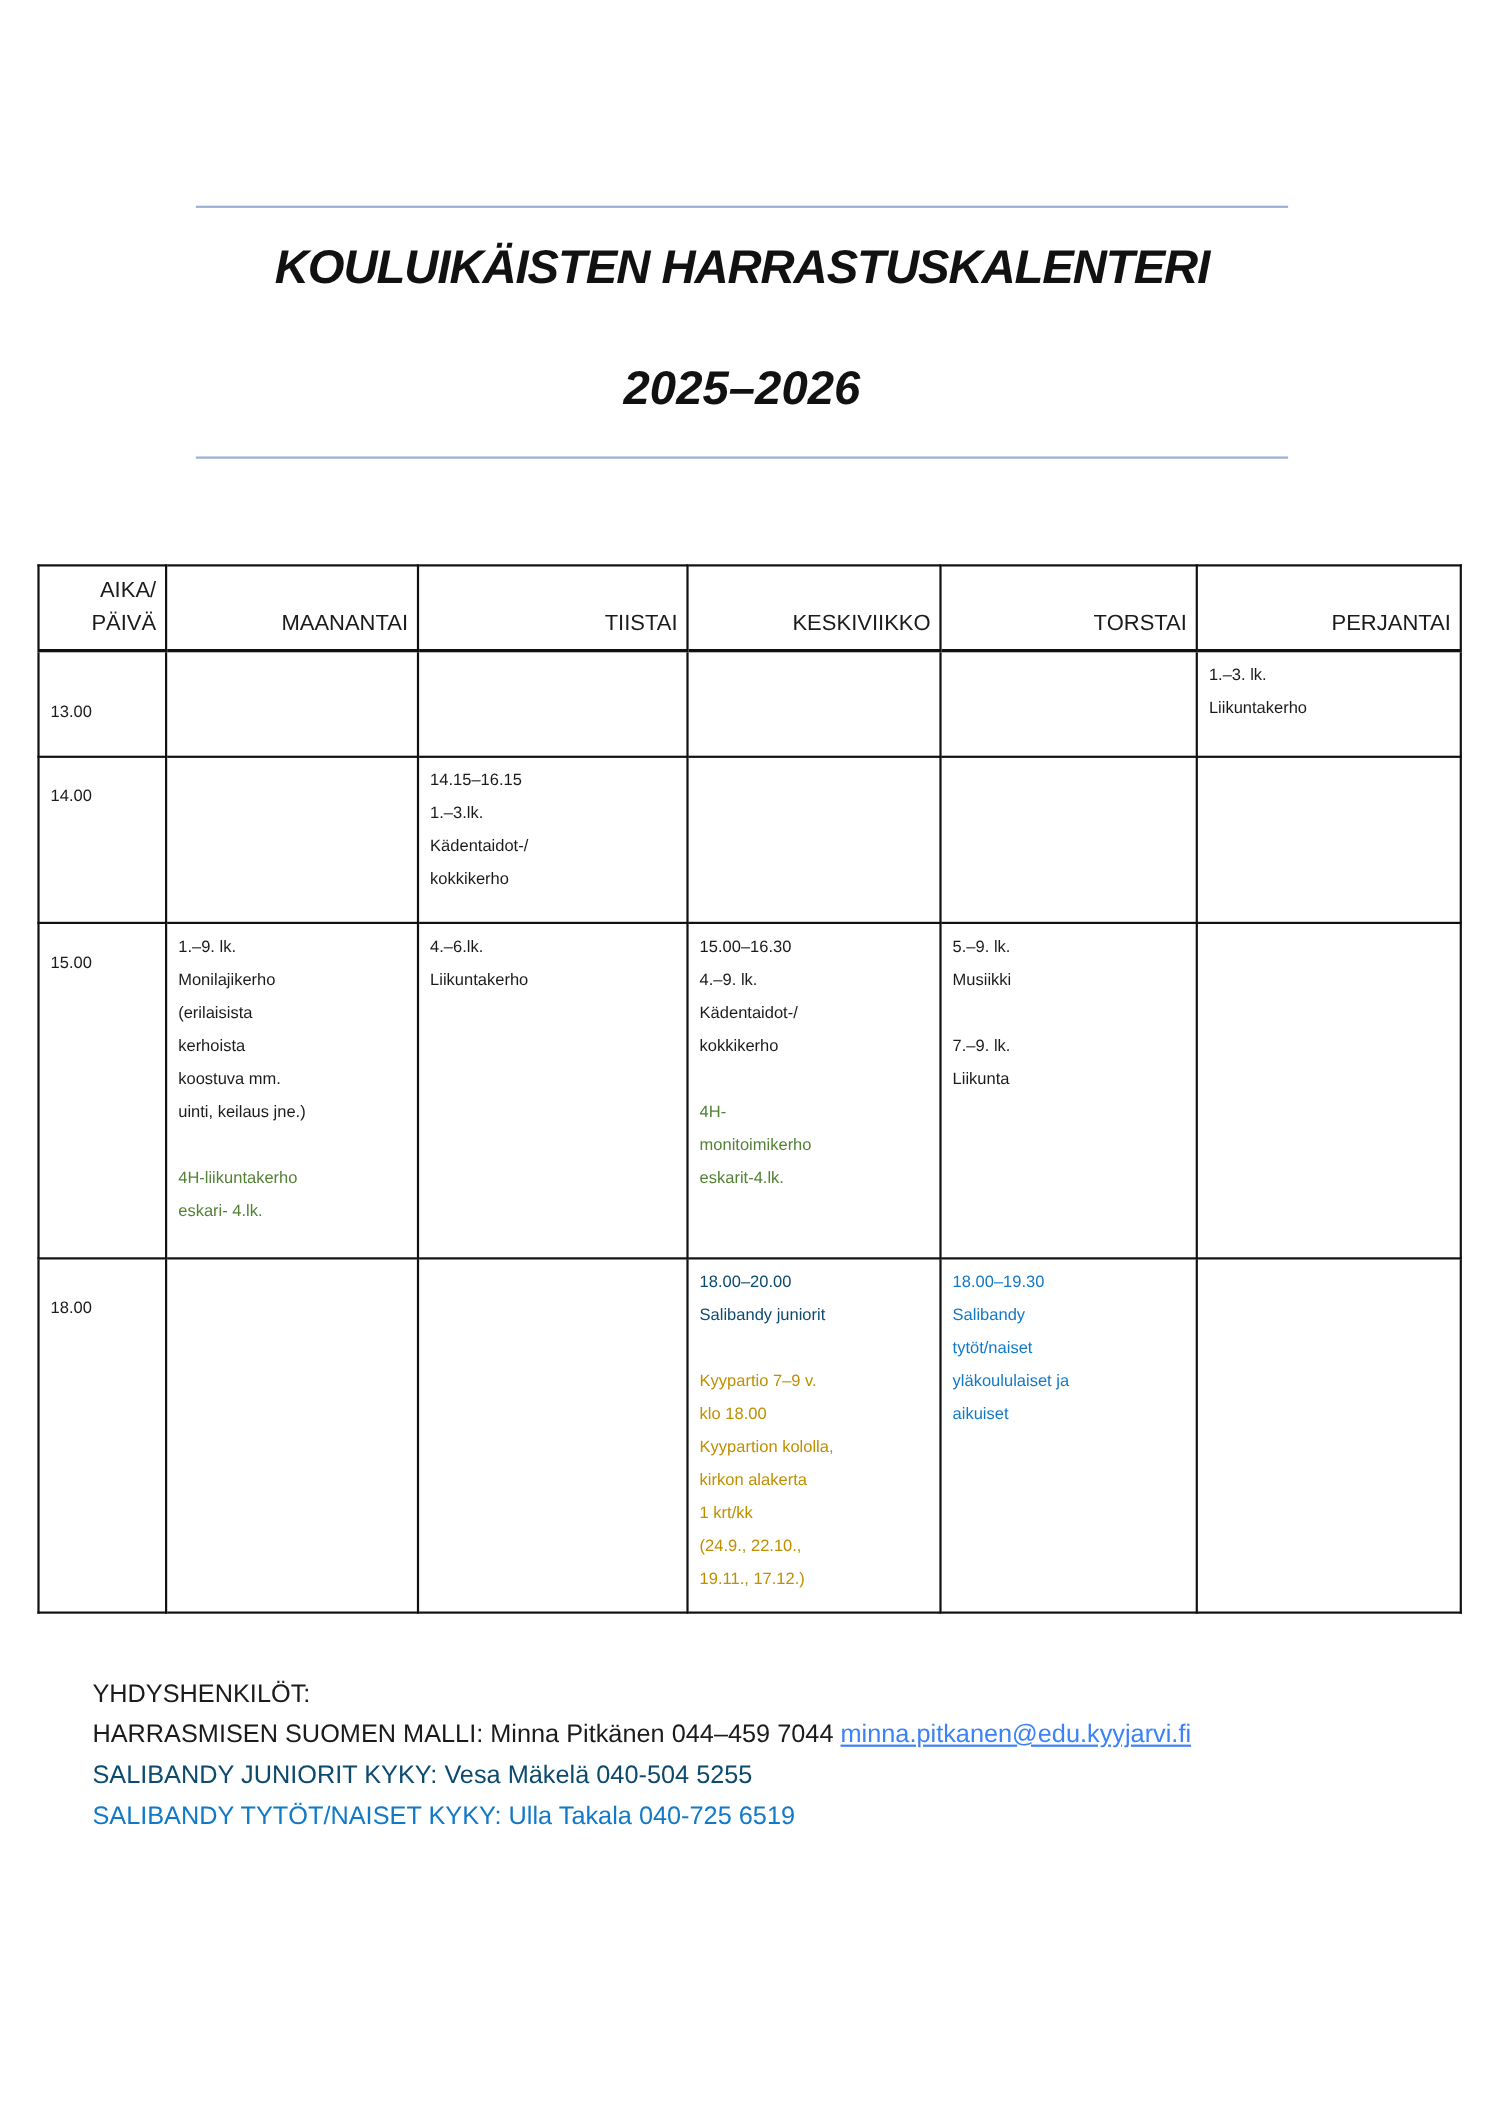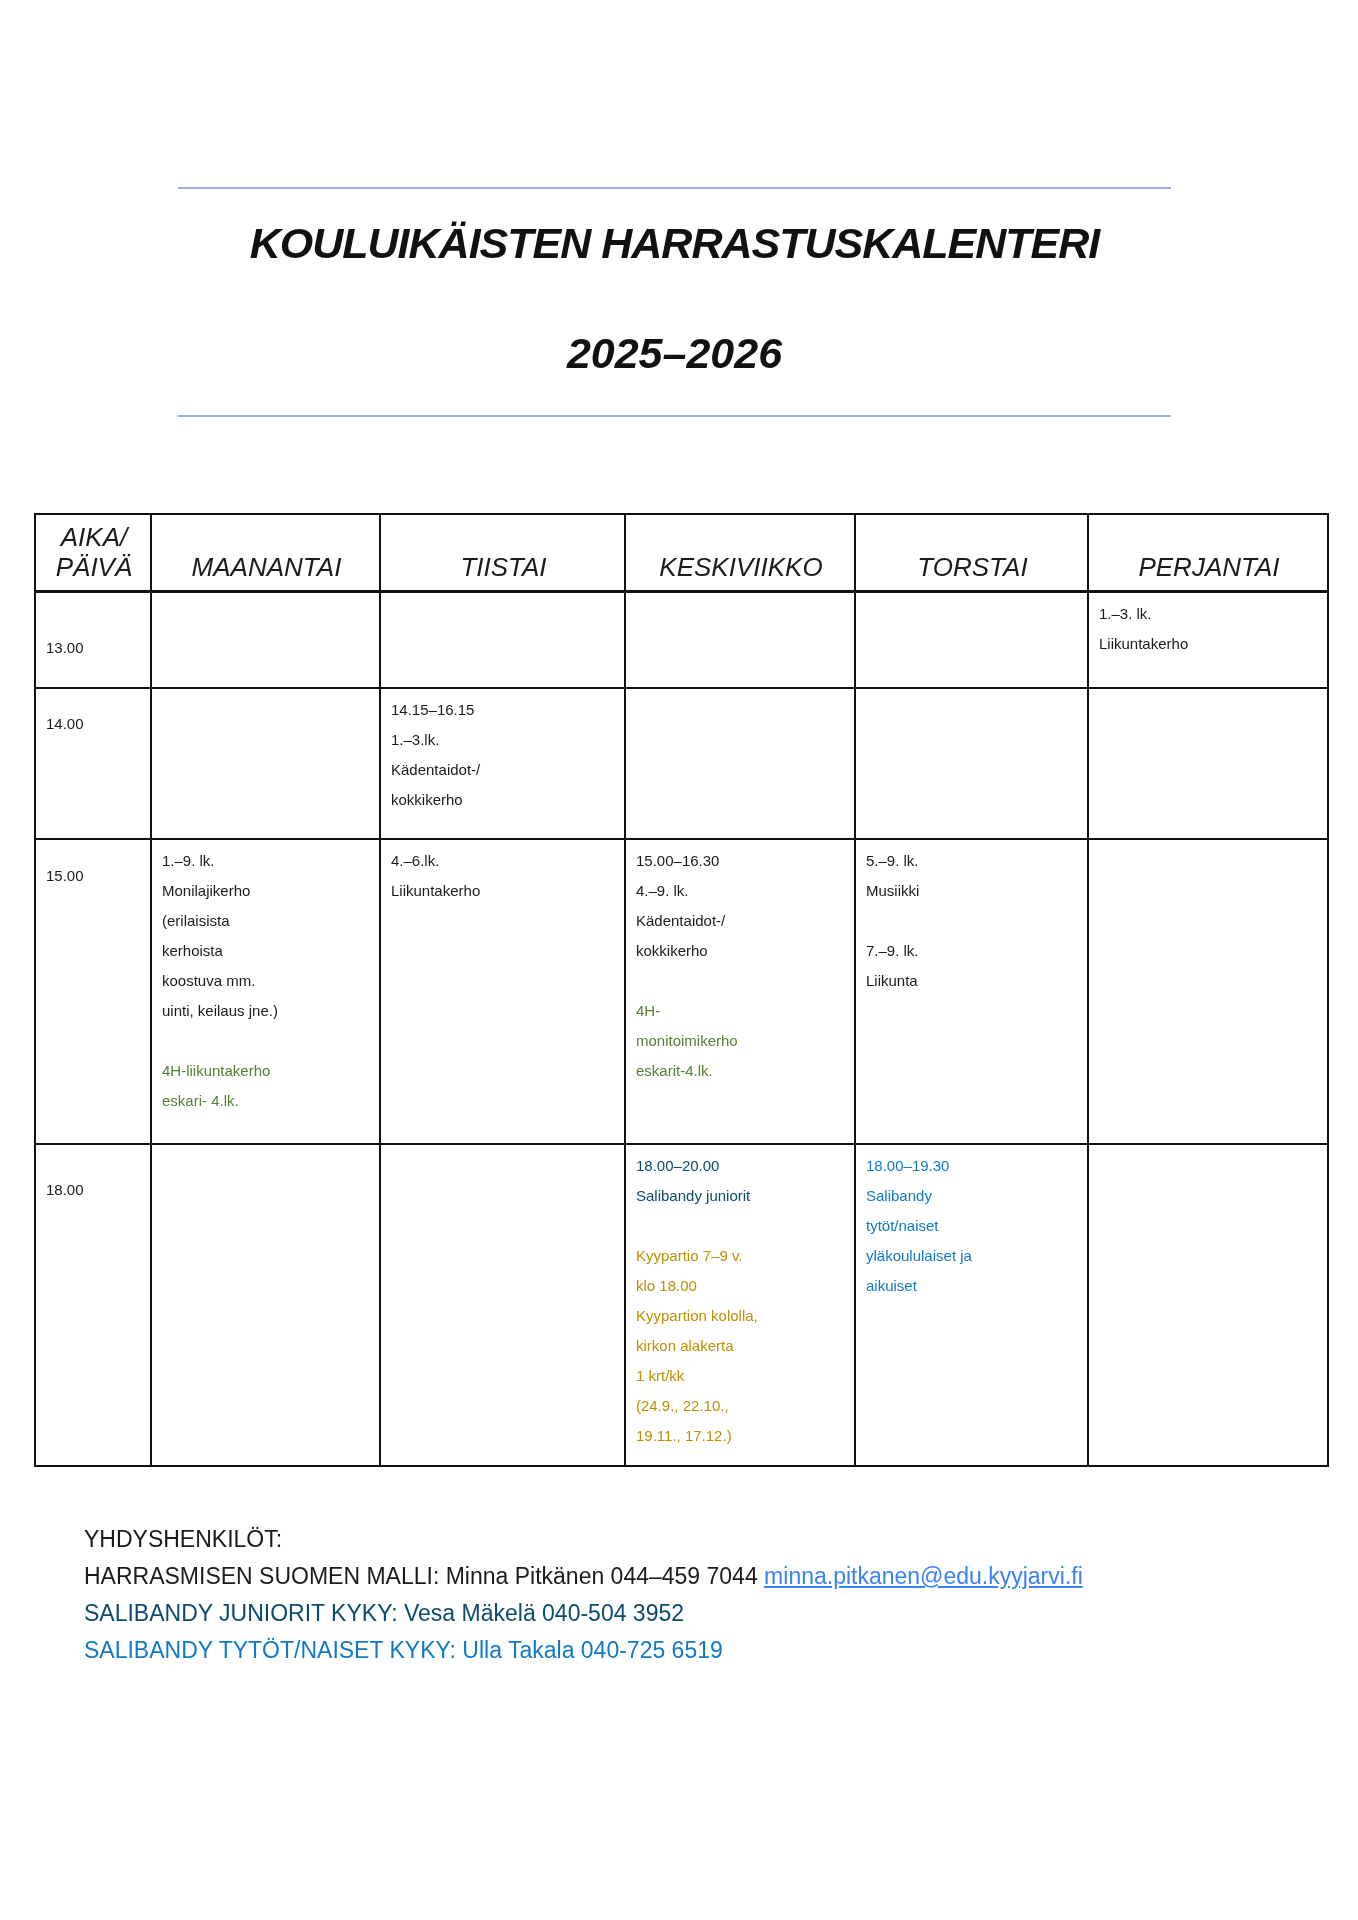--- a/index.html
+++ b/index.html
@@ -63,28 +63,27 @@
     border:2px solid #111111;
     vertical-align:top;
     padding:6px 8px 6px 10px;
     font-size:15px;
     line-height:30px;
     overflow:hidden;
   }
   table.schedule thead th{
     vertical-align:bottom;
     font-weight:normal;
-    font-size:26px;
+    font-size:20px;
     line-height:30px;
     padding-bottom:8px;
-    text-align:center;
+    text-align:right;
     border-bottom-width:3px;
     height:77px;
     box-sizing:border-box;
-    font-style:italic;
   }
   th.corner{
     font-size:20px;
     line-height:28px;
     vertical-align:bottom;
   }
   .row-13{height:97px;}
   .row-14{height:151px;}
   .row-15{height:305px;}
   .row-18{height:322px;}
@@ -199,18 +198,18 @@
           </td>
           <td></td>
         </tr>
       </tbody>
   </table>
 
   <div class="contacts">
     <div class="heading">YHDYSHENKILÖT:</div>
     <div id="contact-lines">
         <div class="contact-line c-black"><span>HARRASMISEN SUOMEN MALLI: Minna Pitkänen 044–459 7044 </span><a class="link" href="#">minna.pitkanen@edu.kyyjarvi.fi</a></div>
-        <div class="contact-line c-red"><span>SALIBANDY JUNIORIT KYKY: Vesa Mäkelä 040-504 3952</span></div>
+        <div class="contact-line c-red"><span>SALIBANDY JUNIORIT KYKY: Vesa Mäkelä 040-504 5255</span></div>
         <div class="contact-line c-blue"><span>SALIBANDY TYTÖT/NAISET KYKY: Ulla Takala 040-725 6519</span></div>
       </div>
   </div>
 
 </div>
 
 </body></html>

